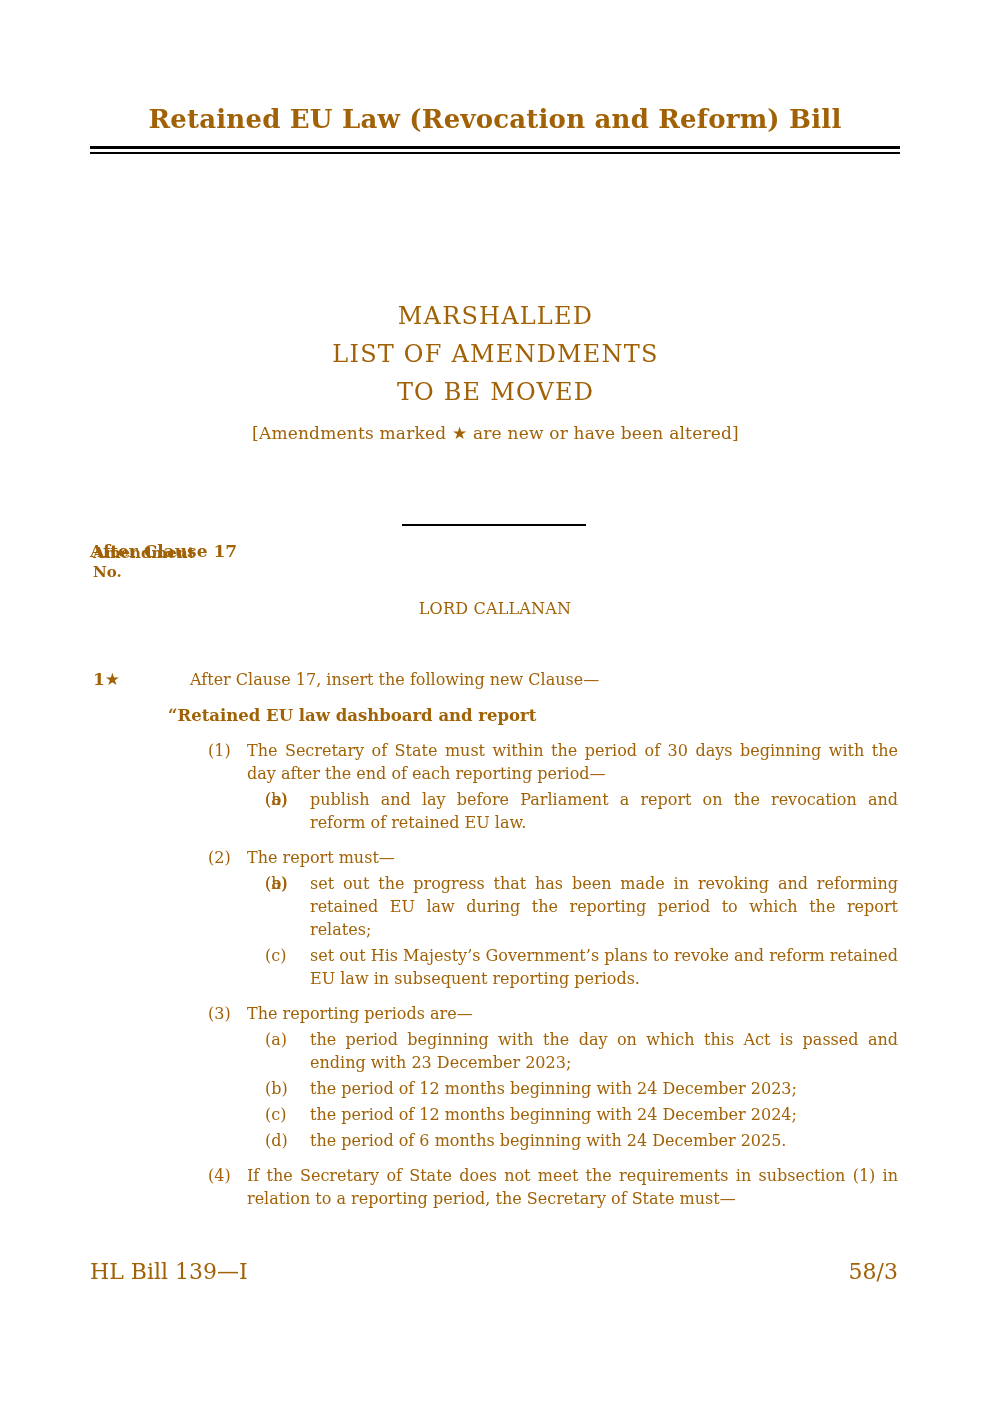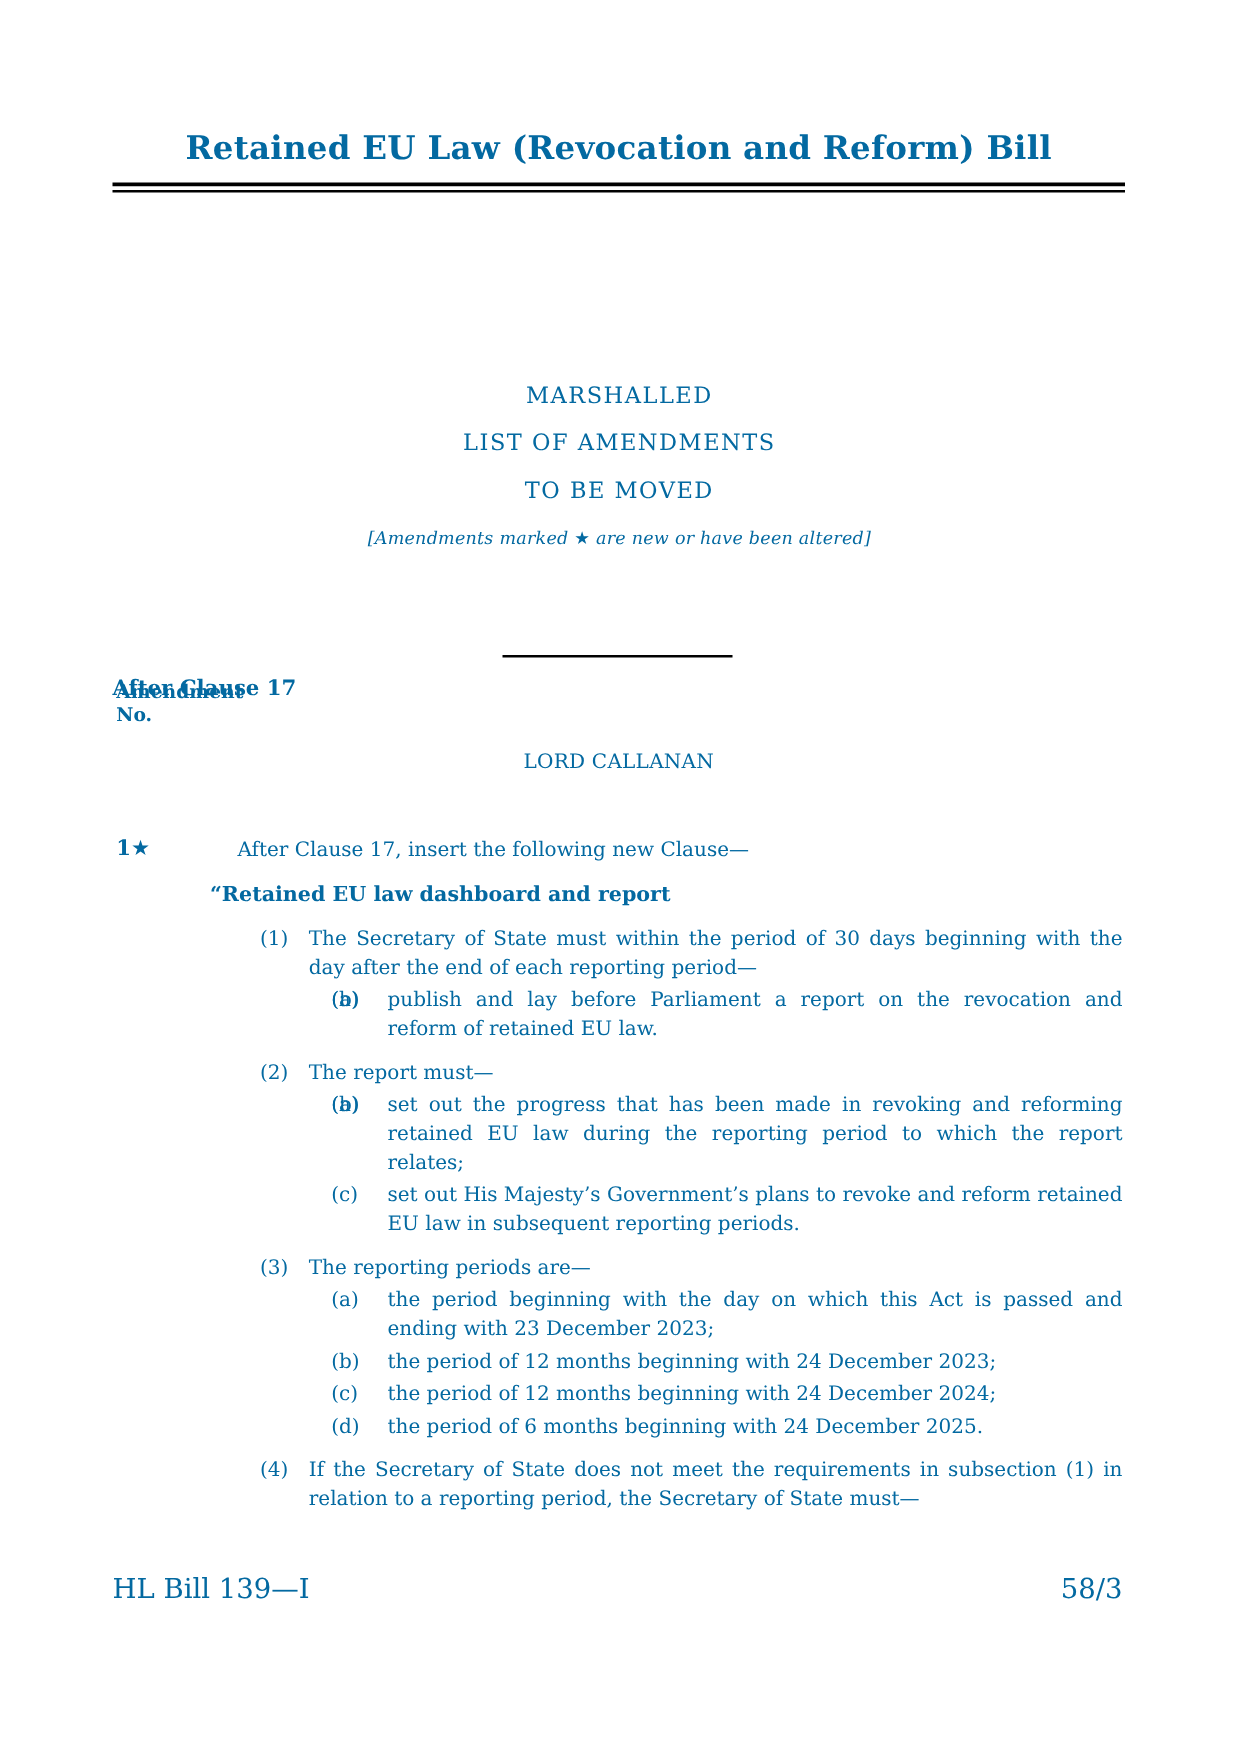--- a/index.html
+++ b/index.html
@@ -5,21 +5,21 @@
   html, body {
     margin: 0;
     padding: 0;
     background: #ffffff;
   }
   .page {
     position: relative;
     width: 991px;
     height: 1401px;
     background: #ffffff;
-    color: #0369a1;
+    color: #a16207;
     font-family: "DejaVu Serif", "DejaVu Sans", serif;
     overflow: hidden;
   }
 
   
   .title-block {
     position: absolute;
     top: 102px;
     left: 90px;
     width: 810px;
@@ -41,29 +41,28 @@
 
   
   .heading-block {
     position: absolute;
     top: 307px;
     left: 0;
     width: 991px;
     text-align: center;
   }
   .h-line {
-    font-size: 18px;
+    font-size: 24px;
     line-height: 19px;
     margin: 0 0 19px 0;
     letter-spacing: 1.2px;
     text-align: center;
   }
   .h-note {
-    font-size: 14px;
-    font-style: italic;
+    font-size: 17px;
     margin-top: 21px;
     letter-spacing: 0.2px;
   }
 
   
   .short-rule {
     position: absolute;
     top: 524px;
     left: 402px;
     width: 184px;

